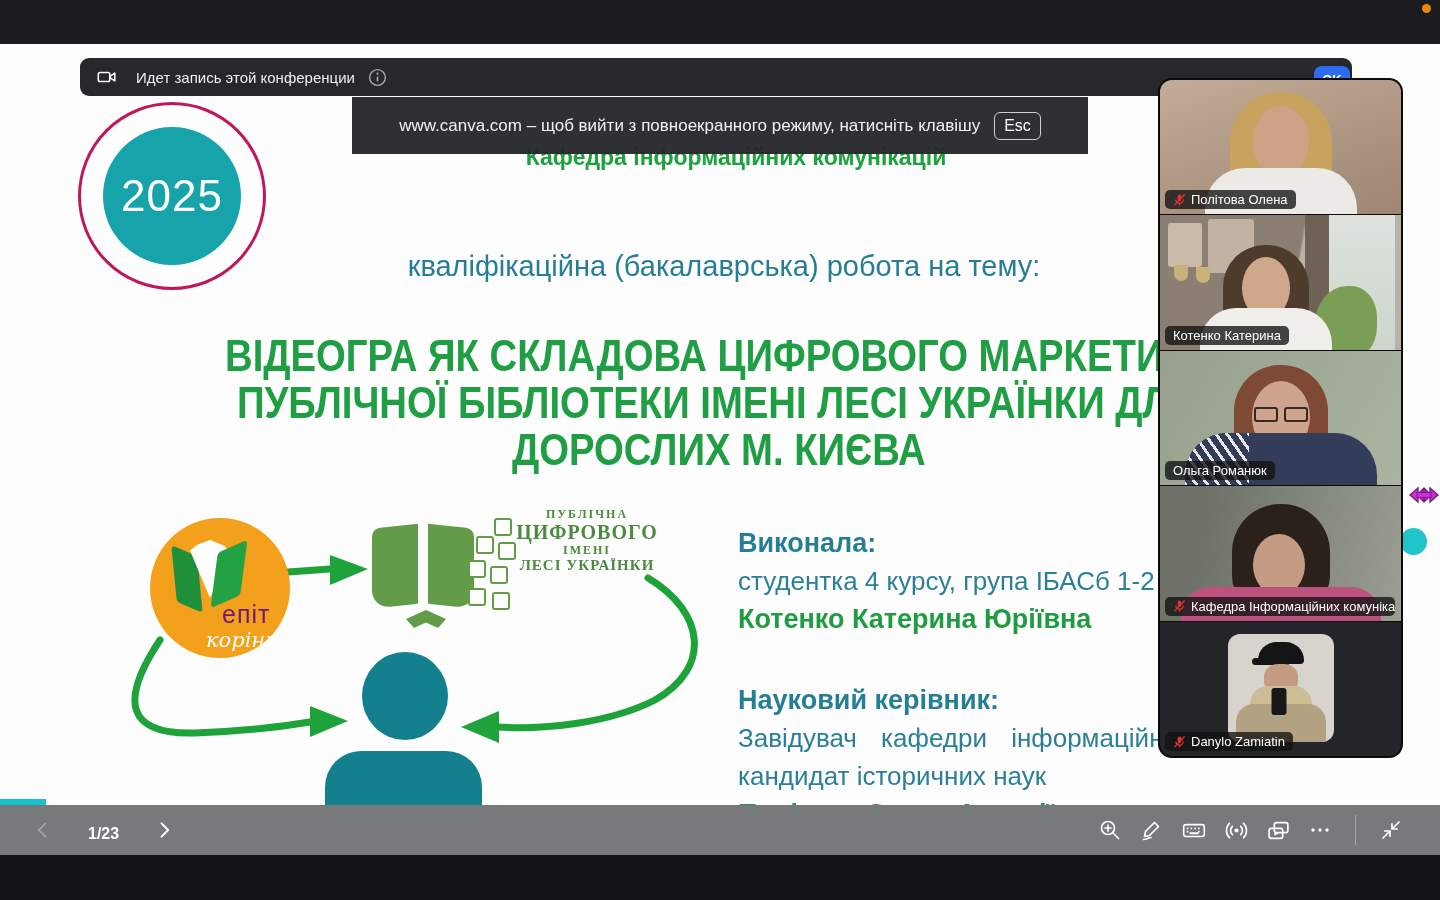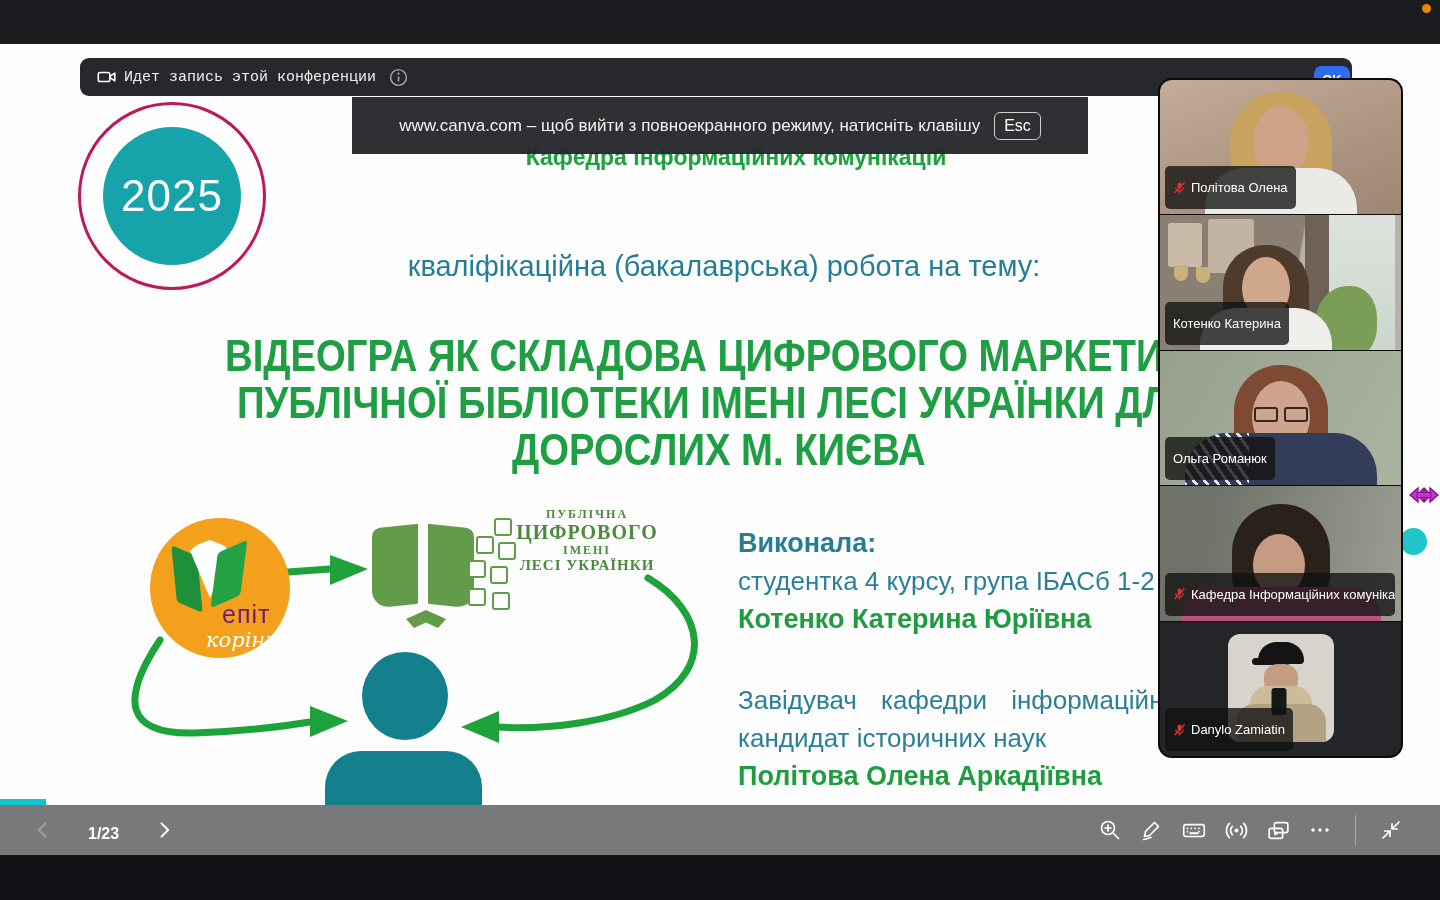--- a/index.html
+++ b/index.html
@@ -75,38 +75,38 @@
   .credits .nm { font-weight:bold; color:#1f9c40; font-size:27px; }
   .credits div { margin-bottom:7px; white-space:nowrap; }
   .credits .gap { height:36px; }
   .credits .just { word-spacing:17px; }
 
   .progress-chip { position:absolute; left:0; top:755px; width:46px; height:6px; background:#14c4cc; }
 
   
   .rec-toast { position:absolute; left:80px; top:58px; width:1272px; height:38px; background:#26282b;
     border-radius:9px; display:flex; align-items:center; padding-left:16px; z-index:15; color:#eee; }
-  .rec-toast .txt { font-size:15px; margin-left:6px;font-family:Liberation Mono, monospace; }
+  .rec-toast .txt { font-size:15px; margin-left:18px; }
   .rec-info { margin-left:12px; }
   .ok-btn { position:absolute; right:2px; top:8px; width:36px; height:27px; background:#2e6df0; color:#fff;
     border:none; border-radius:8px; font-size:13px; font-weight:bold; }
 
   
   .canva-banner { position:absolute; left:352px; top:97px; width:736px; height:57px; background:rgba(38,40,43,0.96);
     z-index:16; display:flex; align-items:center; justify-content:center; gap:14px; color:#f2f2f2; font-size:17px; }
   .esc-key { border:1.5px solid #cfcfcf; border-radius:6px; padding:4px 9px; font-size:16px; color:#fff; }
 
   
   .video-panel { position:absolute; left:1158px; top:78px; width:245px; height:680px; background:#0c0c0c;
     border-radius:14px; padding:2px; display:flex; flex-direction:column; gap:1px; z-index:20; }
   .tile { position:relative; overflow:hidden; flex:1; background:#3a3a3a; }
   .tile:first-child { border-radius:12px 12px 0 0; }
   .tile:last-child { border-radius:0 0 12px 12px; }
   .name-label { position:absolute; left:5px; bottom:5px; display:inline-flex; align-items:center; gap:5px;
-    background:rgba(18,18,18,0.78); color:#fff; font-size:13px; padding:14px 8px; border-radius:5px;
+    background:rgba(18,18,18,0.78); color:#fff; font-size:13px; padding:2px 8px; border-radius:5px;
     white-space:nowrap; max-width:230px; overflow:hidden; z-index:3; }
 
   .t1 { background:linear-gradient(160deg,#c4ad98,#ab9480 60%,#9d8672); }
   .t1 .hair { position:absolute; left:50%; top:12px; transform:translateX(-50%); width:102px; height:120px;
     background:#c7a35f; border-radius:50px 50px 34px 34px; }
   .t1 .face { position:absolute; left:50%; top:26px; transform:translateX(-50%); width:56px; height:72px;
     background:#cda287; border-radius:50%; }
   .t1 .torso { position:absolute; left:50%; bottom:-16px; transform:translateX(-50%); width:152px; height:62px;
     background:#eceae6; border-radius:40px 40px 0 0; }
 
@@ -253,20 +253,21 @@
   <div class="person-icon">
     <div class="head"></div>
       <div class="body"></div>
   </div>
 
   <div class="credits">
     <div class="h">Виконала:</div>
     <div>студентка 4 курсу, група ІБАСб 1-2</div>
     <div class="nm">Котенко Катерина Юріївна</div>
     <div class="gap"></div>
+    <div class="h">Науковий керівник:</div>
     <div class="just">Завідувач кафедри інформаційн</div>
     <div>кандидат історичних наук</div>
     <div class="nm">Політова Олена Аркадіївна</div>
   </div>
 
   <div class="progress-chip"></div>
 </div>
 
 <div class="rec-toast">
   <svg width="22" height="22" viewBox="0 0 24 24">

